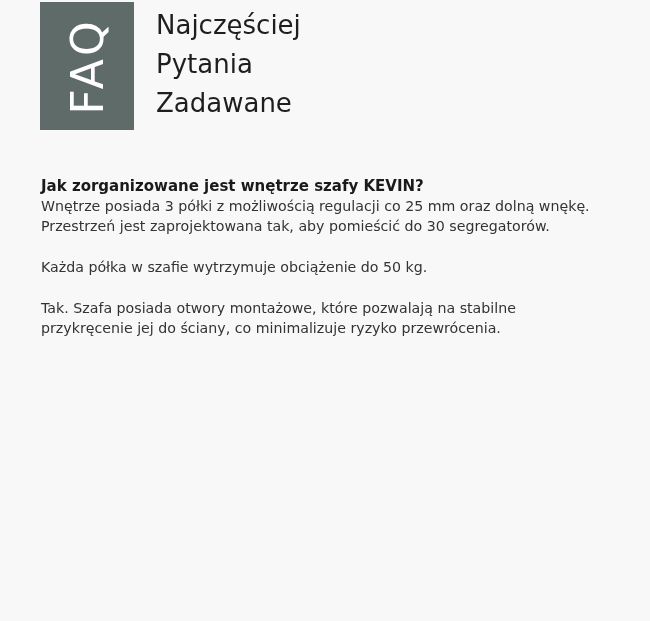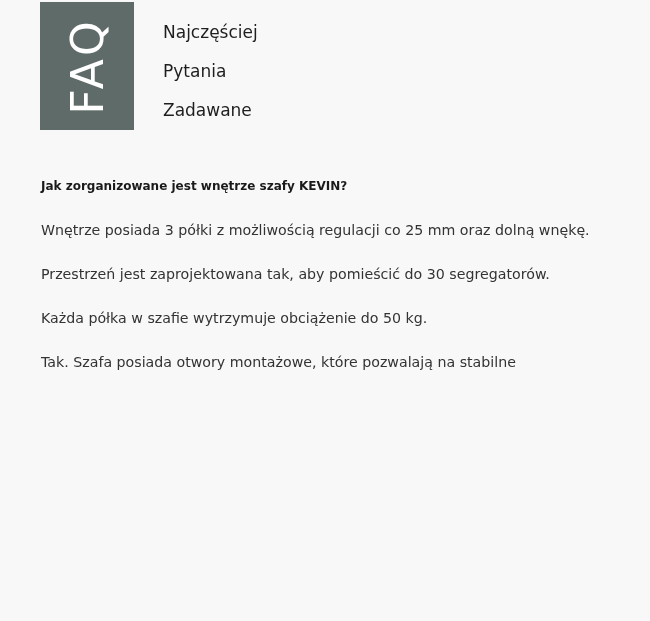--- a/index.html
+++ b/index.html
@@ -24,47 +24,47 @@
       color: #ffffff;
       font-family: "DejaVu Sans", sans-serif;
       font-size: 44px;
       letter-spacing: 4px;
       font-weight: normal;
       white-space: nowrap;
     }
     .title {
       position: absolute;
       left: 156px; top: 6px;
-      font-size: 17px;
+      font-size: 26px;
       line-height: 39px;
       color: #1e1e1e;
       font-weight: normal;
-      margin: 7px;
+      margin: 0;
     }
     .title span { display: block; }
     .faq-list {
       position: absolute;
       left: 41px; top: 176px;
       width: 590px;
     }
     .faq-item { margin-bottom: 21px; }
     .question {
       font-weight: bold;
-      font-size: 12px;
+      font-size: 15px;
       line-height: 20px;
       color: #1a1a1a;
       margin: 0;
     }
     .answer {
       font-size: 14.2px;
       line-height: 20px;
       color: #333333;
       margin: 0;
     }
-    .answer span { display: block; margin-top: 24px; }
+    .answer span { display: block; }
   </style>
 </head>
 <body>
 
 <div class="faq-box">
   <div class="faq-label">FAQ</div>
 </div>
 
 <h1 class="title">
   <span>Najczęściej</span>
@@ -81,15 +81,16 @@
     </p>
   </div>
   <div class="faq-item">
     <p class="answer">
       <span>Każda półka w szafie wytrzymuje obciążenie do 50 kg.</span>
     </p>
   </div>
   <div class="faq-item">
     <p class="answer">
       <span>Tak. Szafa posiada otwory montażowe, które pozwalają na stabilne</span>
+      <span>przykręcenie jej do ściany, co minimalizuje ryzyko przewrócenia.</span>
     </p>
   </div>
 </div>
 
 </body></html>

